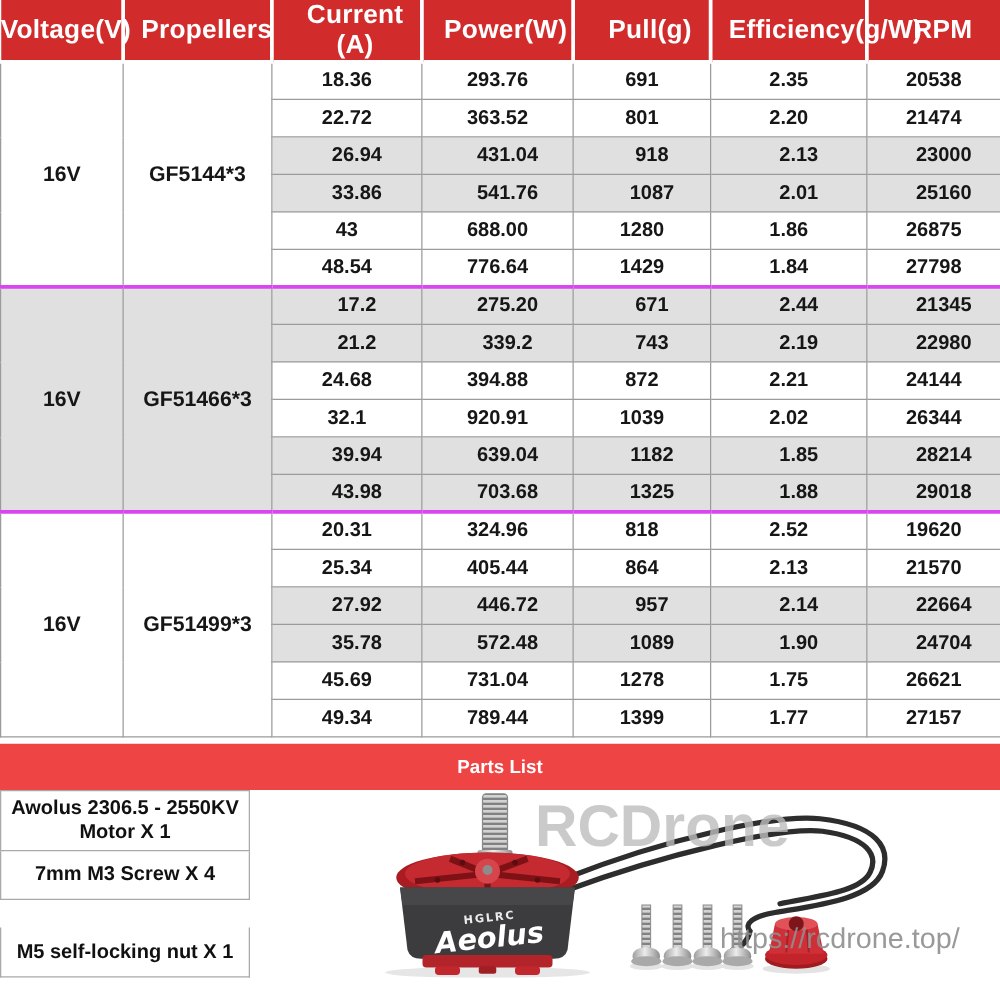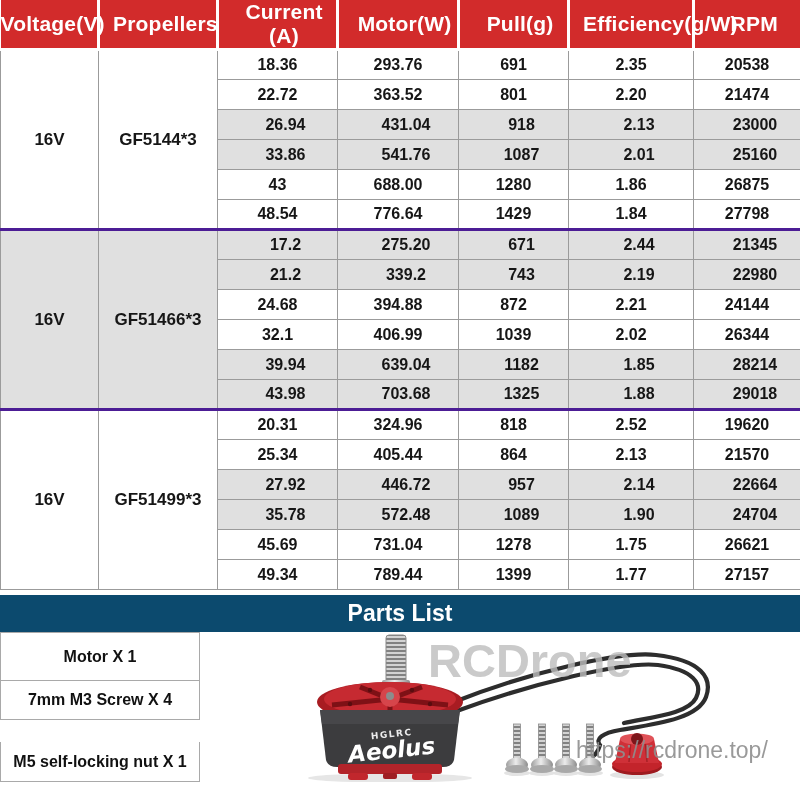--- a/index.html
+++ b/index.html
@@ -14,26 +14,26 @@
     height:33px; border-bottom:3px solid #fff; letter-spacing:.2px;
   }
   th + th { border-left:3px solid #fff;padding-left:13px; }
   td {
     border:1px solid #9b9b9b; text-align:center; vertical-align:middle;
     font-weight:bold; font-size:16px; color:#161616; height:30px; background:#fff;
   }
   td.shade { background:#e0e0e0;padding-left:16px; }
   td.merged { font-size:17px; background:#fff;margin-left:20px; }
   tbody.gshade td.merged { background:#e0e0e0; }
-  tr.sep td { border-top:3px solid #4c1d95; }
+  tr.sep td { border-top:3px solid #d946ef; }
 
   
   .banner {
-    margin-top:5px; height:37px; background:#0c4a6e;
-    color:#fff; font-size:23px; font-weight:bold; text-align:center; line-height:37px;
+    margin-top:5px; height:37px; background:#ef4444;
+    color:#fff; font-size:15px; font-weight:bold; text-align:center; line-height:37px;
   }
 
   
   .bottom { display:flex; height:150px; }
   .parts-col { width:200px; display:flex; flex-direction:column; }
   .part-item {
     display:flex; align-items:center; justify-content:center; text-align:center;
     font-weight:bold; font-size:16px; color:#111;
     border:1px solid #a9a9a9; border-top:none; padding:0 4px;
   }
@@ -68,21 +68,21 @@
       <col style="width:121px">
         <col style="width:110px">
         <col style="width:125px">
       <col style="width:107px">
     </colgroup>
     <thead>
       <tr>
         <th>Voltage(V)</th>
         <th>Propellers</th>
         <th>Current (A)</th>
-        <th>Motor(W)</th>
+        <th>Power(W)</th>
         <th>Pull(g)</th>
         <th>Efficiency(g/W)</th>
         <th>RPM</th>
       </tr>
     </thead>
 
   <tbody>
         <tr>
           <td rowspan="6" class="merged">16V</td>
           <td rowspan="6" class="merged">GF5144*3</td>
@@ -147,21 +147,21 @@
         </tr>
         <tr>
           <td>24.68</td>
           <td>394.88</td>
           <td>872</td>
           <td>2.21</td>
           <td>24144</td>
         </tr>
         <tr>
           <td>32.1</td>
-          <td>406.99</td>
+          <td>920.91</td>
           <td>1039</td>
           <td>2.02</td>
           <td>26344</td>
         </tr>
         <tr>
           <td class="shade">39.94</td>
           <td class="shade">639.04</td>
           <td class="shade">1182</td>
           <td class="shade">1.85</td>
           <td class="shade">28214</td>
@@ -223,20 +223,21 @@
     </table>
 
   <div class="banner">
     <span>Parts List</span>
   </div>
 
   <div class="bottom">
     <div class="parts-col">
       <div class="part-item">
         <div>
+          <span class="pl">Awolus 2306.5 - 2550KV</span>
           <span class="pl">Motor X 1</span>
         </div>
       </div>
       <div class="part-item">
         <div>
           <span class="pl">7mm M3 Screw X 4</span>
           <span class="pl"></span>
         </div>
       </div>
       <div class="part-item">

